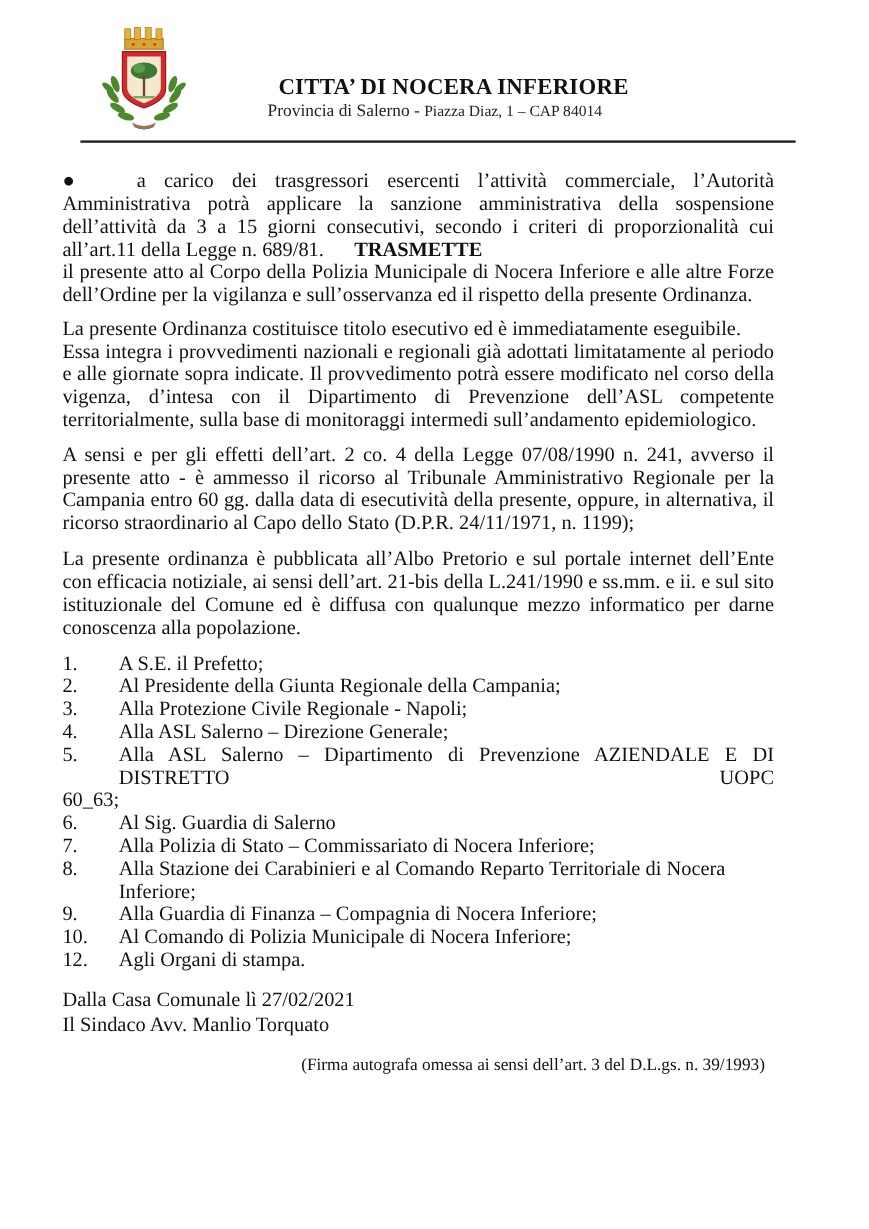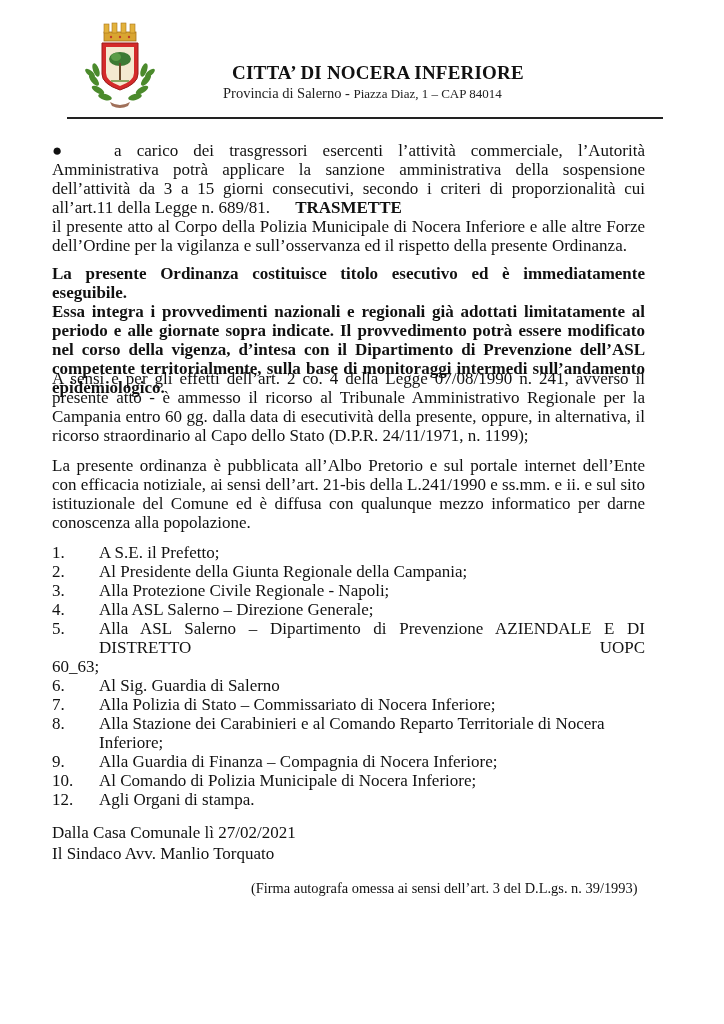--- a/index.html
+++ b/index.html
@@ -7,21 +7,21 @@
          font-family:"Liberation Serif", "DejaVu Serif", serif; color:#111; }
   .crest { position:absolute; left:78px; top:18px; width:84px; height:92px; }
   .hdr-title { position:absolute; left:232px; top:62px; font-size:19px; font-weight:bold; letter-spacing:0.2px; color:#111; white-space:nowrap; }
   .hdr-sub { position:absolute; left:223px; top:85px; font-size:14.5px; color:#222; white-space:nowrap; }
   .hdr-sub .small { font-size:13px; }
   .rule { position:absolute; left:67px; top:117px; width:596px; height:2px; background:#222; }
   .body { position:absolute; left:52px; width:593px; font-size:17px; line-height:19px; }
   p { margin:0; text-align:justify; }
   .bullet { display:inline-block; width:62px; }
   .center { text-align:center; font-weight:bold; }
-  .bold { font-weight:bold; }
+  .bold { font-weight:normal; }
   .list-item { display:flex; }
   .num { width:47px; flex:none; }
   .txt { flex:1; }
   .sig { text-align:left; }
   .footnote { position:absolute; left:251px; top:880px; font-size:14.4px; white-space:nowrap; }
 </style>
 </head>
 <body>
 
 <div class="crest">

